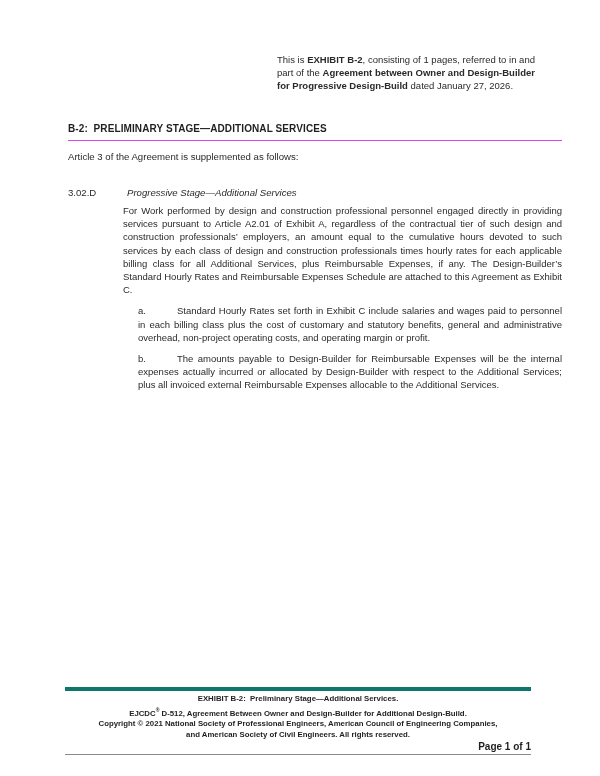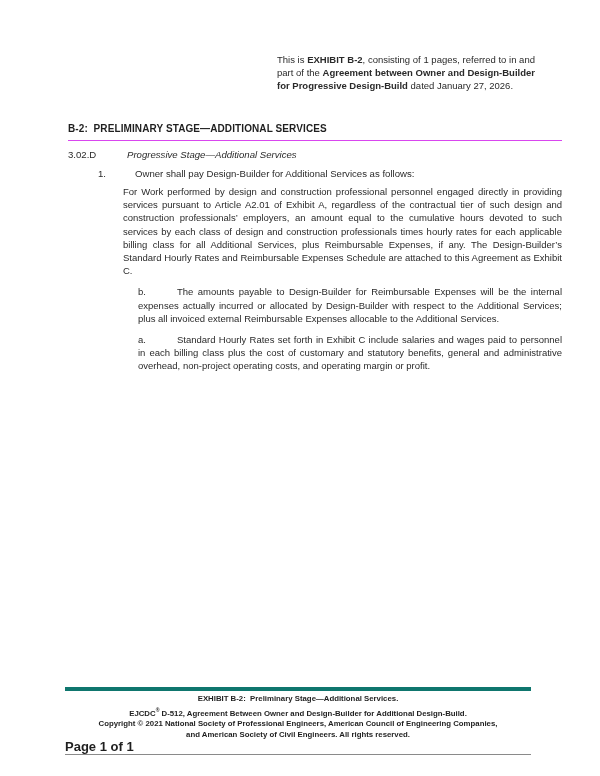--- a/index.html
+++ b/index.html
@@ -40,21 +40,21 @@
     letter-spacing: 0.1px;
   }
   .intro {
     margin: 9px 0 0 0;
     font-size: 9.6px; line-height: 13px;
   }
   .section-line {
     margin: 7px 0 0 0;
     font-size: 9.6px; line-height: 13px;
   }
-  .section-num { display: inline-block; width: 59px; }
+  .section-num { display: inline-block; width: 59px; margin-top: 16px; }
   .section-title { font-style: italic; }
   .item1 {
     margin: 6px 0 0 0;
     font-size: 9.6px; line-height: 13px;
   }
   .item1-label { display: inline-block; margin-left: 30px; width: 37px; }
   .para {
     margin: 5px 0 7px 55px;
     font-size: 9.5px; line-height: 13.2px;
     text-align: justify;
@@ -74,59 +74,57 @@
   }
   .footer-line {
     text-align: center;
     font-weight: bold;
     font-size: 7.8px; line-height: 10.8px;
     color: #1f1f1f;
     white-space: pre-wrap;
   }
   .footer-line:first-of-type { margin-top: 3px; }
   .footer-page {
-    text-align: left;
+    text-align: right;
     font-weight: bold;
-    font-size: 13px; line-height: 10px;
+    font-size: 10px; line-height: 10px;
     color: #1f1f1f;
     margin-top: 1px;
   }
   .footer-rule-bottom {
     border-bottom: 1px solid #8a8a8a;
     margin-top: 2px;
   }
 </style>
 </head>
 <body>
 
 <div class="page">
 
   <div class="notice"><span>This is </span><span style="font-weight: bold;">EXHIBIT B-2</span><span>, consisting of 1 pages, referred to in and part of the </span><span style="font-weight: bold;">Agreement between Owner and Design-Builder for Progressive Design-Build</span><span> dated January 27, 2026.</span></div>
 
   <div class="main">
 
     <div class="doc-heading">B-2:  PRELIMINARY STAGE—ADDITIONAL SERVICES</div>
 
+    <p class="intro">Article 3 of the Agreement is supplemented as follows:</p>
 
     <p class="section-line">
       <span class="section-num">3.02.D</span><span class="section-title">Progressive Stage—Additional Services</span>
     </p>
 
-    <p class="item1">
-      <span class="item1-label">1.</span><span>Owner shall pay Design-Builder for Additional Services as follows:</span>
-    </p>
 
     <p class="para">For Work performed by design and construction professional personnel engaged directly in providing services pursuant to Article A2.01 of Exhibit A, regardless of the contractual tier of such design and construction professionals’ employers, an amount equal to the cumulative hours devoted to such services by each class of design and construction professionals times hourly rates for each applicable billing class for all Additional Services, plus Reimbursable Expenses, if any. The Design-Builder’s Standard Hourly Rates and Reimbursable Expenses Schedule are attached to this Agreement as Exhibit C.</p>
 
     <p class="sub">
-      <span class="sub-label">b.</span><span>The amounts payable to Design-Builder for Reimbursable Expenses will be the internal expenses actually incurred or allocated by Design-Builder with respect to the Additional Services; plus all invoiced external Reimbursable Expenses allocable to the Additional Services.</span>
+      <span class="sub-label">a.</span><span>Standard Hourly Rates set forth in Exhibit C include salaries and wages paid to personnel in each billing class plus the cost of customary and statutory benefits, general and administrative overhead, non-project operating costs, and operating margin or profit.</span>
     </p>
 
     <p class="sub">
-      <span class="sub-label">a.</span><span>Standard Hourly Rates set forth in Exhibit C include salaries and wages paid to personnel in each billing class plus the cost of customary and statutory benefits, general and administrative overhead, non-project operating costs, and operating margin or profit.</span>
+      <span class="sub-label">b.</span><span>The amounts payable to Design-Builder for Reimbursable Expenses will be the internal expenses actually incurred or allocated by Design-Builder with respect to the Additional Services; plus all invoiced external Reimbursable Expenses allocable to the Additional Services.</span>
     </p>
 
   </div>
 
   <div class="footer">
     <div class="footer-line">EXHIBIT B-2:  Preliminary Stage—Additional Services.</div>
     <div class="footer-line"><span>EJCDC</span><span style="vertical-align: super; font-size: 65%;">®</span><span> D-512, Agreement Between Owner and Design-Builder for Additional Design-Build.</span></div>
     <div class="footer-line">Copyright © 2021 National Society of Professional Engineers, American Council of Engineering Companies,</div>
     <div class="footer-line">and American Society of Civil Engineers. All rights reserved.</div>
     <div class="footer-page">Page 1 of 1</div>

